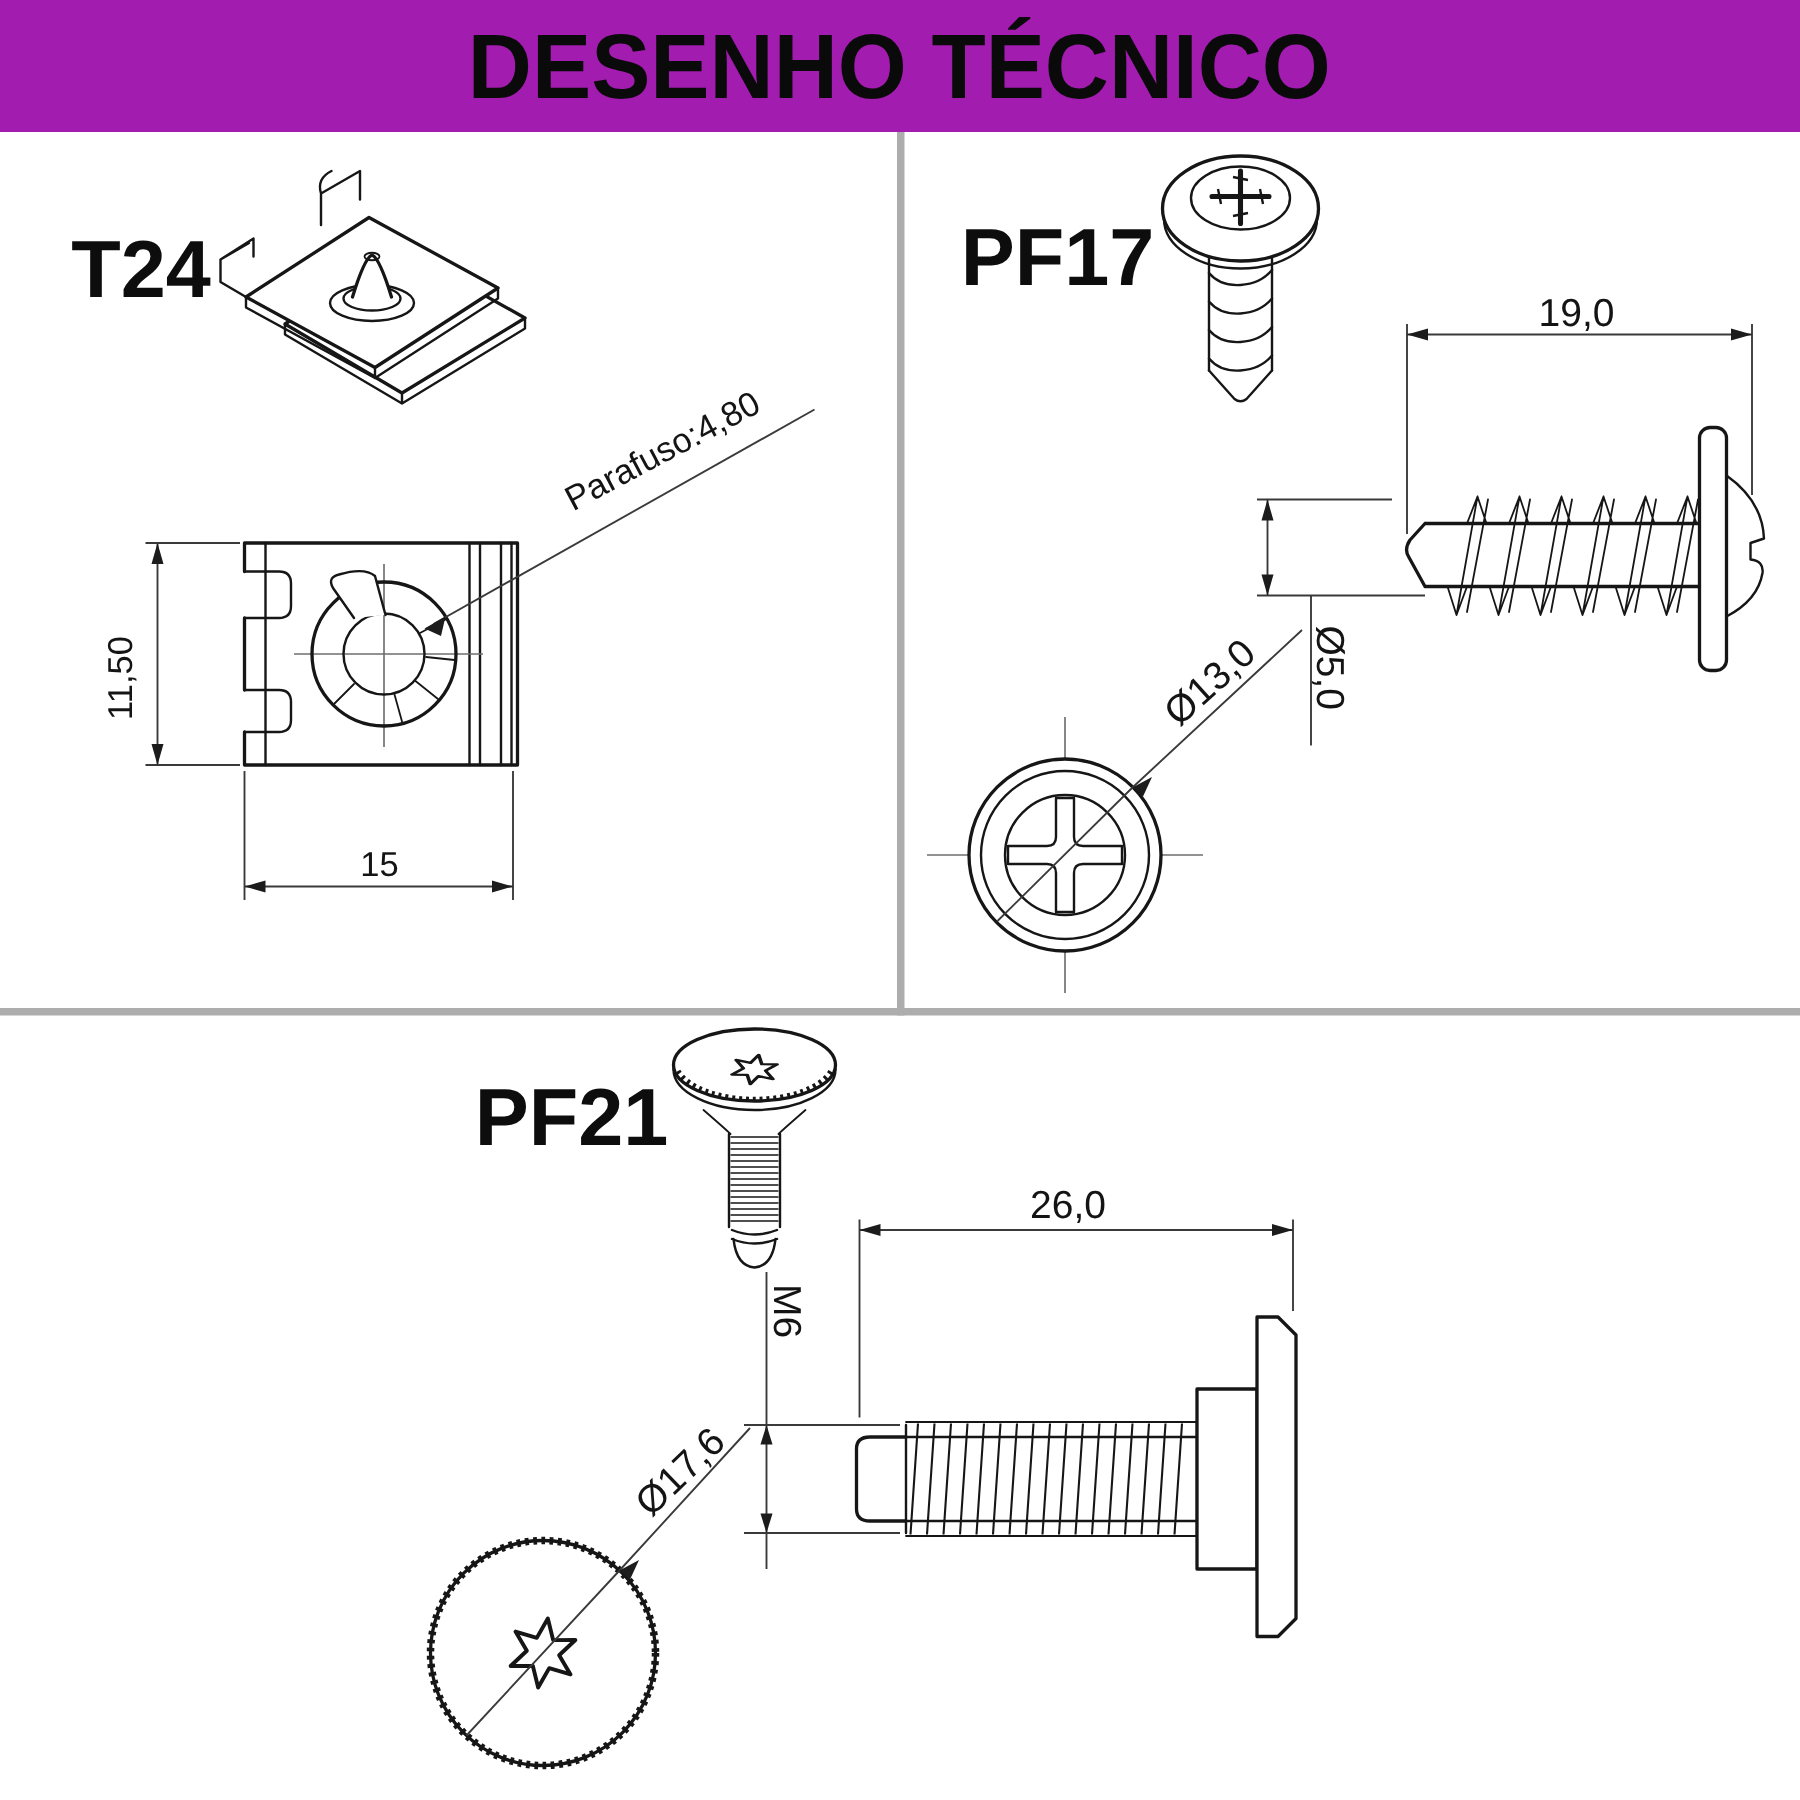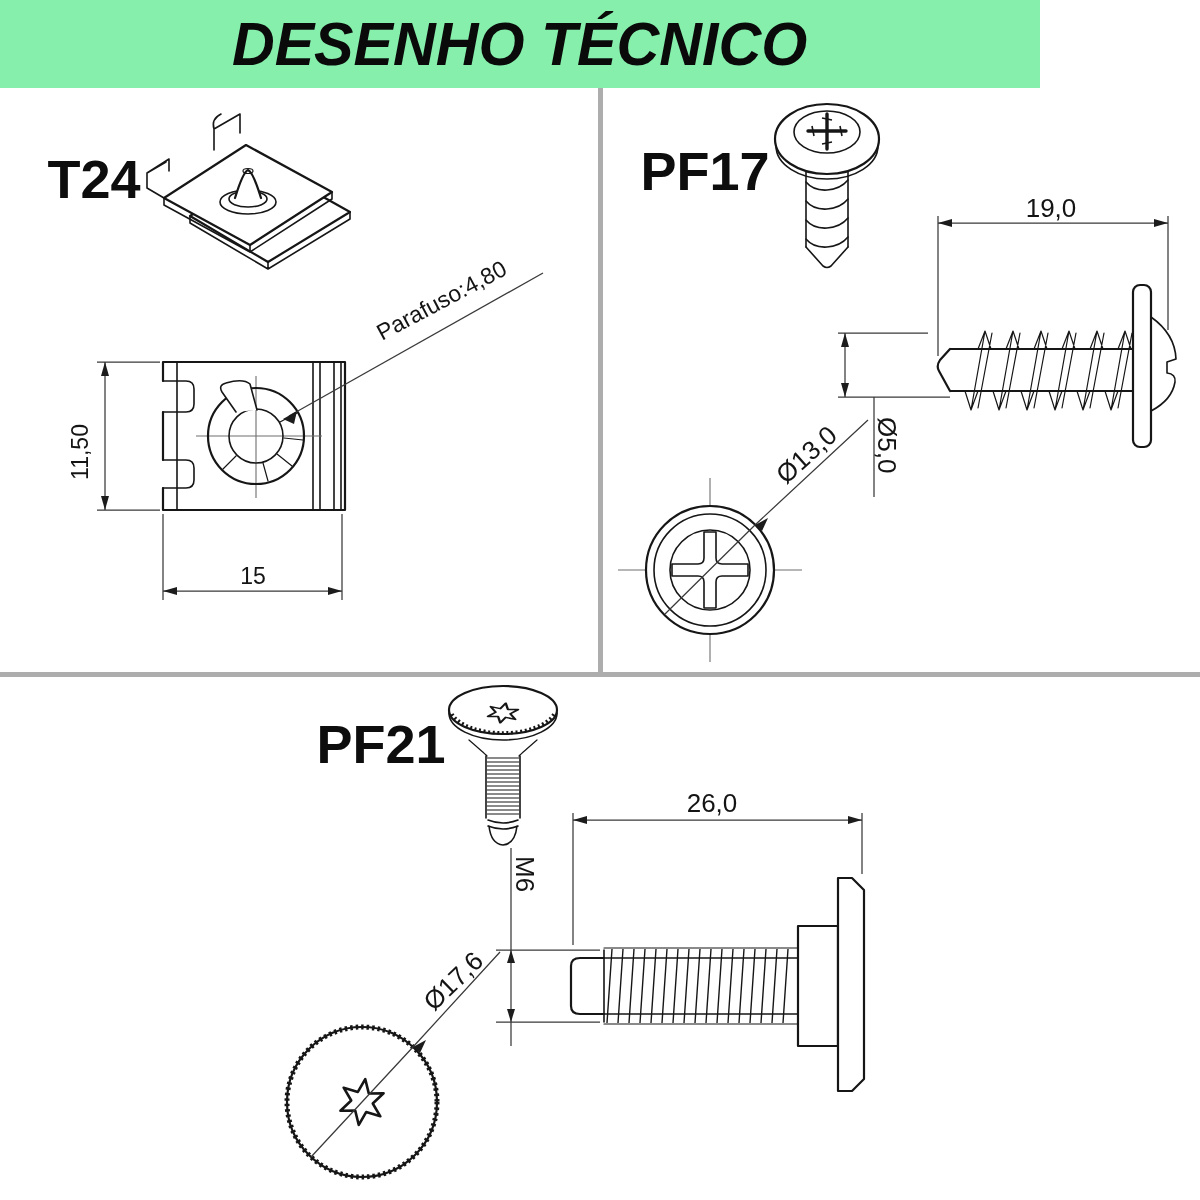--- a/index.html
+++ b/index.html
@@ -1,18 +1,18 @@
 <!DOCTYPE html>
 <html><head>
 <meta charset="utf-8">
 <style>
   html,body{margin:0;padding:0;background:#fff;}
   body{width:1200px;height:1200px;position:relative;font-family:"Liberation Sans",sans-serif;overflow:hidden;}
-  .banner{position:absolute;left:0;top:0;width:1040px;height:88px;background:#86efac;
-          display:flex;align-items:center;justify-content:center;font-style:italic;}
+  .banner{position:absolute;left:0;top:0;width:1200px;height:88px;background:#a21caf;
+          display:flex;align-items:center;justify-content:center;}
   .banner h1{margin:0;font-size:61px;font-weight:800;color:#0a0a0a;letter-spacing:0px;transform:scaleX(.97);}
   svg{position:absolute;left:0;top:0;}
   .ln  {fill:none;stroke:#161616;stroke-width:2.2;stroke-linecap:round;stroke-linejoin:round;}
   .ln2 {fill:none;stroke:#161616;stroke-width:1.6;stroke-linecap:round;stroke-linejoin:round;}
   .ln3 {fill:none;stroke:#161616;stroke-width:1.2;stroke-linecap:round;stroke-linejoin:round;}
   .fw  {fill:#ffffff;}
   .thin{fill:none;stroke:#3a3a3a;stroke-width:1.25;}
   .cl  {fill:none;stroke:#6f6f6f;stroke-width:1.1;}
   .arr {fill:#1c1c1c;stroke:none;}
   .knurl{fill:none;stroke:#161616;stroke-width:5;stroke-dasharray:2.5 3;}

